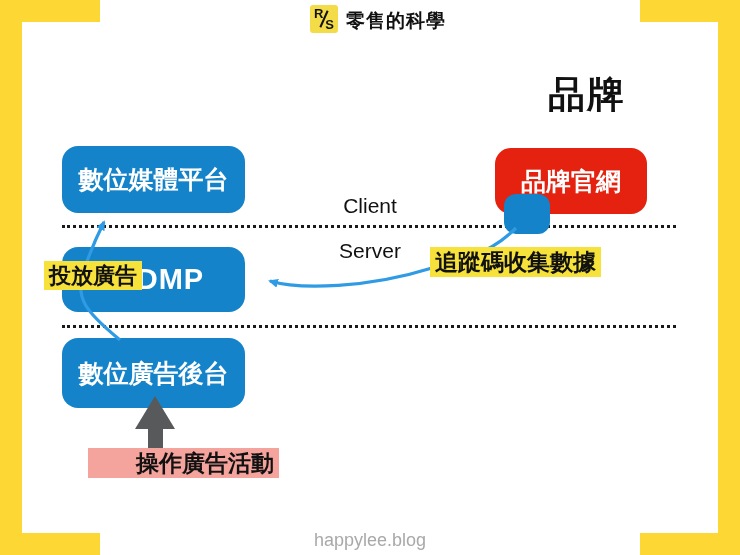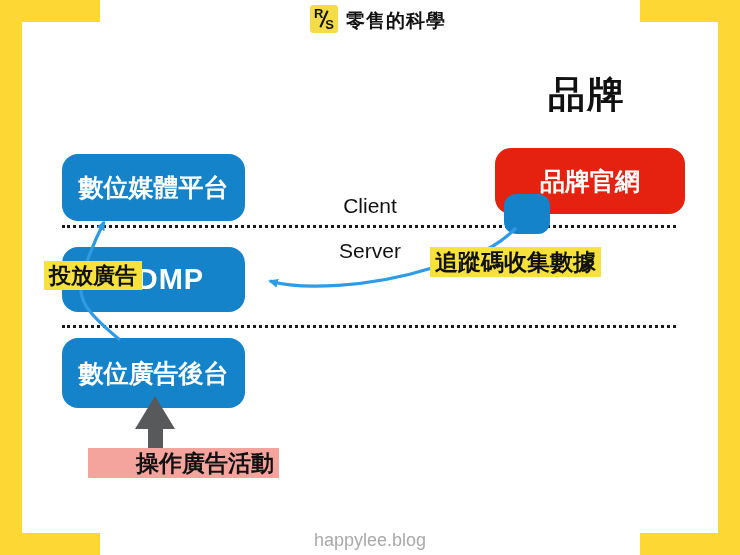--- a/index.html
+++ b/index.html
@@ -24,22 +24,22 @@
   .brand-title{position:absolute;left:346px;top:8px;font-size:19px;font-weight:bold;letter-spacing:1px;}
 
   .col-heading{position:absolute;top:70px;font-size:37px;font-weight:800;letter-spacing:2px;}
   .h-media{left:112px;}
   .h-brand{left:548px;}
 
   .node{position:absolute;display:flex;align-items:center;justify-content:center;
         color:#fff;font-weight:bold;border-radius:16px;}
   .blue{background:#1583C9;}
   .red{background:#E4220F;}
-  .n-media{left:62px;top:146px;width:183px;height:67px;font-size:25px;margin-top:8px;}
-  .n-brand{left:495px;top:148px;width:190px;height:66px;font-size:25px;}
+  .n-media{left:62px;top:146px;width:183px;height:67px;font-size:25px;}
+  .n-brand{left:495px;top:148px;width:152px;height:66px;font-size:25px;}
   .n-dmp{left:62px;top:247px;width:183px;height:65px;font-size:29px;padding-left:34px;box-sizing:border-box;letter-spacing:1px;}
   .n-backend{left:62px;top:338px;width:183px;height:70px;font-size:25px;}
   .n-pixel{left:504px;top:194px;width:46px;height:40px;border-radius:12px;z-index:4;}
 
   .dotted{position:absolute;left:62px;width:614px;height:0;border-top:3px dotted #1a1a1a;}
   .d1{top:225px;}
   .d2{top:325px;}
 
   .layer-label{position:absolute;font-size:21px;color:#111;width:140px;text-align:center;left:300px;}
   .l-client{top:194px;}

